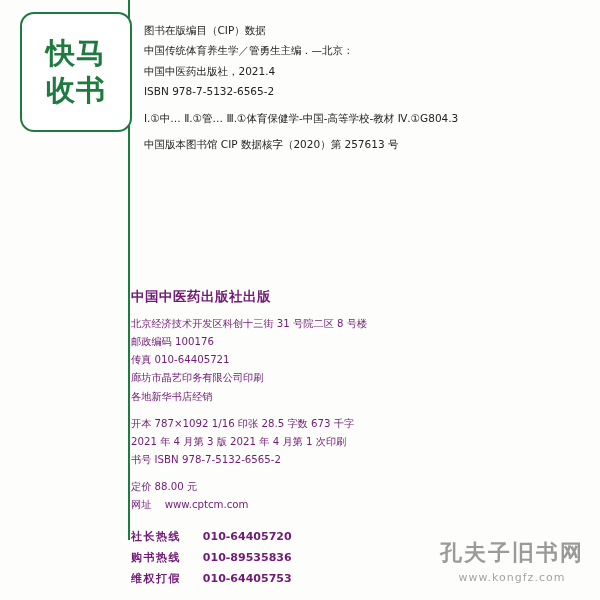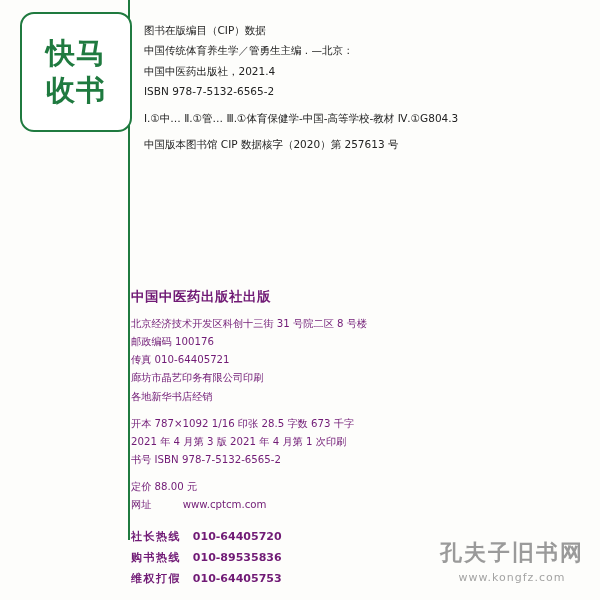--- a/index.html
+++ b/index.html
@@ -104,21 +104,21 @@
   .hot-line {
     font-size: 11px;
     font-weight: 700;
     line-height: 1.95;
     white-space: nowrap;
   }
   .hot-line .lbl {
     letter-spacing: 1.5px;
   }
   .hot-line .num {
-    margin-left: 8px;
+    margin-left: 18px;
     font-family: "DejaVu Sans", sans-serif;
   }
   
   .kfz {
     position: absolute;
     right: 16px;
     bottom: 16px;
     text-align: center;
     user-select: none;
   }
@@ -170,21 +170,21 @@
     <div class="pub-line">廊坊市晶艺印务有限公司印刷</div>
     <div class="pub-line">各地新华书店经销</div>
     <div class="block-gap"></div>
     <div class="pub-line">开本 787×1092  1/16  印张 28.5   字数 673 千字</div>
     <div class="pub-line">2021 年 4 月第 3 版    2021 年 4 月第 1 次印刷</div>
     <div class="pub-line">书号  ISBN 978-7-5132-6565-2</div>
     <div class="block-gap"></div>
     <div class="price-line">定价  88.00 元</div>
     <div class="price-line">
       <span>网址</span>
-      <span style="margin-left:28px">www.cptcm.com</span>
+      <span style="margin-left:10px">www.cptcm.com</span>
     </div>
 
     <div class="hotlines">
       <div class="hot-line">
         <span class="lbl">社长热线</span>
         <span class="num">010-64405720</span>
       </div>
       <div class="hot-line">
         <span class="lbl">购书热线</span>
         <span class="num">010-89535836</span>

